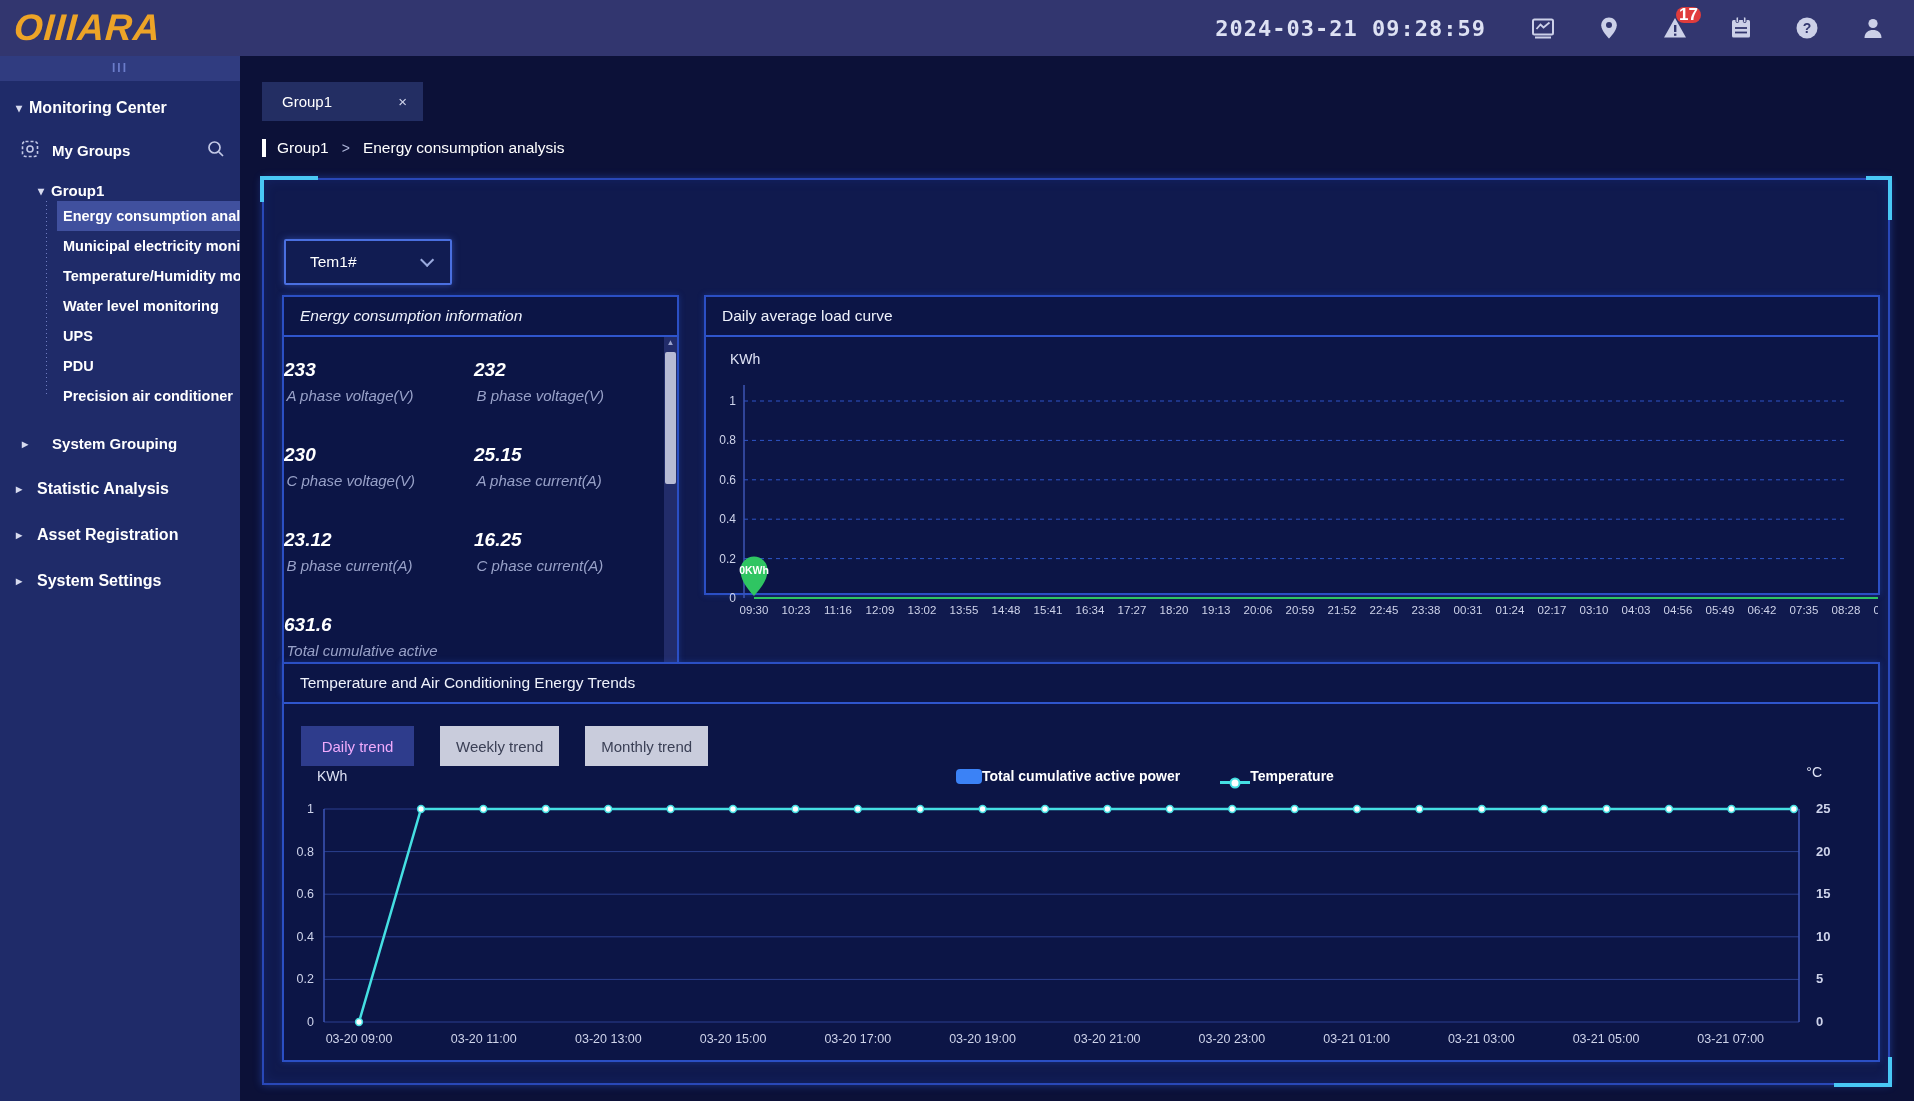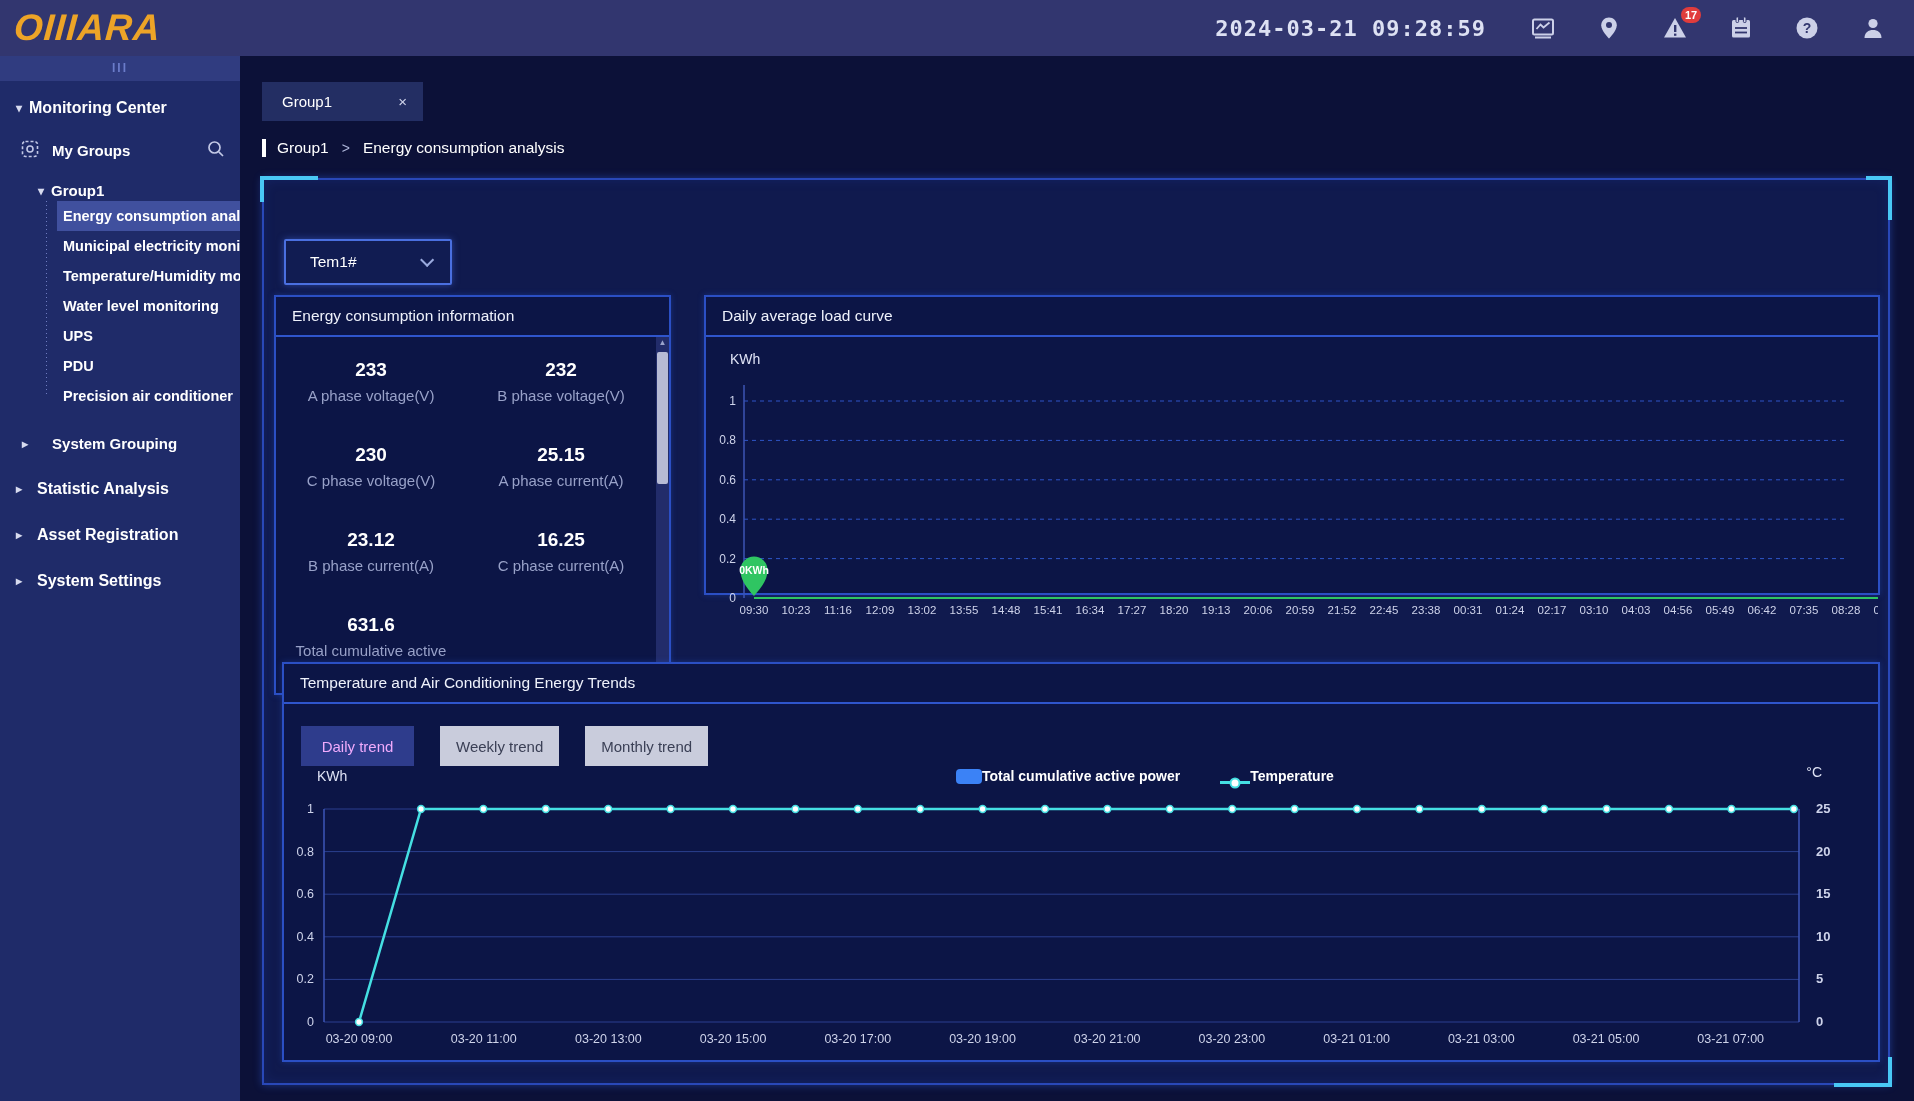--- a/index.html
+++ b/index.html
@@ -13,21 +13,21 @@
             display:flex; align-items:center; }
   .logo { width:228px; font-size:37px; font-weight:800; font-style:italic; color:#eda427;
           letter-spacing:1px; padding-left:14px; transform:skewX(-4deg); white-space:nowrap; }
   .app-title { font-size:27px; font-weight:700; letter-spacing:0.3px; }
   .clock { margin-left:auto; font-family:"DejaVu Sans Mono", monospace; font-size:22px;
            font-weight:700; color:#dde1f3; letter-spacing:1px; }
   .hicons { display:flex; align-items:center; gap:40px; margin:0 28px 0 44px; }
   .hicon { position:relative; width:26px; height:26px; cursor:pointer; }
   .hicon svg { width:26px; height:26px; display:block; }
   .badge { position:absolute; top:-8px; right:-13px; min-width:20px; height:16px; border-radius:9px;
-           background:#e03c3c; color:#fff; font-size:11px; font-weight:700; line-height:16px;
+           background:#e03c3c; color:#fff; font-size:17px; font-weight:700; line-height:16px;
            text-align:center; padding:0 3px; }
   
   .sidebar { position:absolute; top:56px; left:0; width:240px; bottom:0; background:#1f2b69; overflow:hidden; }
   .side-strip { height:25px; background:#303c80; color:#6b7cc9; font-size:12px; font-weight:700;
                 letter-spacing:2px; text-align:center; line-height:24px; cursor:pointer; }
   .mc-row { display:flex; align-items:center; margin:18px 0 0 16px; font-size:16px; font-weight:700; cursor:pointer; }
   .caret { color:#d7dbef; font-size:12px; margin-right:7px; }
   .groups-row { display:flex; align-items:center; margin:22px 14px 0 20px; font-size:15px; font-weight:700; }
   .groups-row .glabel { margin-left:12px; }
   .groups-row .spacer { flex:1; }
@@ -69,27 +69,27 @@
   .select { position:absolute; left:20px; top:59px; width:168px; height:46px; background:#111c52;
             border:2px solid #4a6fe0; border-radius:2px; display:flex; align-items:center;
             box-shadow:0 0 7px rgba(70,110,230,.5); cursor:pointer; }
   .select .sval { margin-left:24px; font-size:15.5px; }
   .select .chev { margin-left:auto; margin-right:20px; width:10px; height:10px; border-right:2px solid #9aaade;
             border-bottom:2px solid #9aaade; transform:rotate(45deg) translateY(-3px); }
   .panel { position:absolute; background:#0c1546; border:2px solid #2b4fc4;
            box-shadow:0 0 6px rgba(40,85,210,.35); }
   .panel-h { height:40px; border-bottom:2px solid #2f55cc; display:flex; align-items:center;
              padding-left:16px; font-size:15.5px; color:#eef1fb; }
-  #p-energy { left:10px; top:115px; width:397px; height:400px; }
+  #p-energy { left:18px; top:115px; width:397px; height:400px;font-style:italic; }
   #p-daily  { left:440px; top:115px; width:1176px; height:300px; }
   #p-trend  { left:18px; top:482px; width:1598px; height:400px; }
   
   .metrics { position:absolute; left:0; right:13px; top:40px; bottom:0; overflow:hidden;
              display:grid; grid-template-columns:1fr 1fr; padding-top:22px; row-gap:26px; }
-  .metric { text-align:center; }
+  .metric { }
   .m-val { font-size:19px; font-weight:700; color:#ffffff; }
   .m-lab { font-size:15px; color:#98a1c8; margin-top:5px; width:185px; margin-left:auto;
            margin-right:auto; line-height:1.35; }
   .scrollbar { position:absolute; top:40px; right:0; width:13px; bottom:0; background:#222c6a; cursor:pointer; }
   .sb-up { position:absolute; top:1px; left:0; right:0; color:#9aa3cc; font-size:8px; text-align:center; }
   .sb-thumb { position:absolute; top:15px; left:1px; width:11px; height:132px; background:#b7bbd4; border-radius:2px; }
   .sb-down { position:absolute; bottom:0; left:0; right:0; height:16px; background:#e8eaf2; color:#303a6e;
              font-size:8px; text-align:center; line-height:16px; }
   .axis-unit { position:absolute; font-size:14px; color:#dfe3f5; }
   #chart1 { position:absolute; left:0; top:70px; width:1172px; height:274px; }

